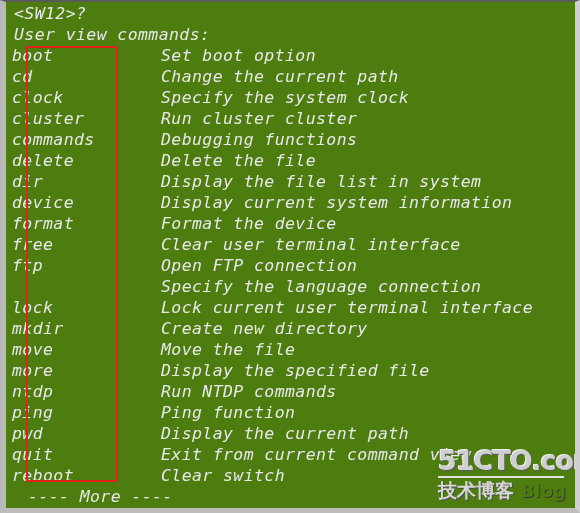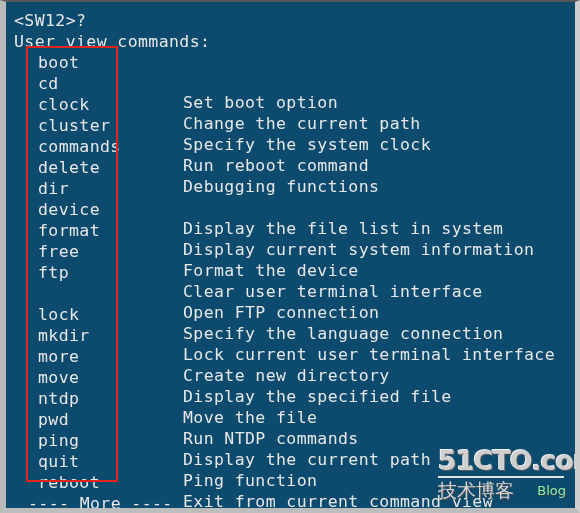--- a/index.html
+++ b/index.html
@@ -27,23 +27,24 @@
     border-bottom: 5px solid #bdbdbd;
     overflow: hidden;
   }
 
   #terminal-screen {
     position: absolute;
     left: 0;
     top: 0;
     right: 0;
     bottom: 0;
-    background: #0c4a6e;
-    padding: 8px 0 0 6px;
+    background: #4d7c0f;
+    padding: 1px 0 0 6px;
     box-sizing: border-box;
+    font-style: italic;
   }
 
   
   .term-line {
     height: 21px;
     line-height: 21px;
     font-size: 16.5px;
     color: #e8e8e8;
     white-space: pre;
     letter-spacing: 0.4px;
@@ -60,30 +61,29 @@
     height: 21px;
     line-height: 21px;
     position: relative;
     white-space: pre;
     font-size: 16.5px;
     color: #e8e8e8;
     letter-spacing: 0.4px;
   }
   .cmd-name {
     position: absolute;
-    left: 26px;
+    left: 0;
     top: 0;
     white-space: pre;
   }
   .cmd-desc {
     position: absolute;
-    left: 171px;
-    top: 0;
-    white-space: pre;
-    margin-top: 40px;
+    left: 149px;
+    top: 0;
+    white-space: pre;
   }
 
   .more-line {
     height: 21px;
     line-height: 21px;
     font-size: 16.5px;
     color: #e8e8e8;
     white-space: pre;
     letter-spacing: 0.4px;
     position: relative;
@@ -135,66 +135,66 @@
     width: 126px;
   }
   #watermark .wm-sub-row {
     display: flex;
     align-items: flex-end;
     justify-content: space-between;
     white-space: nowrap;
   }
   #watermark .wm-cn {
     font-family: "DejaVu Sans", "Liberation Sans", sans-serif;
-    font-weight: normal;
+    font-weight: bold;
     font-size: 19px;
     line-height: 20px;
     color: #d6d6d6;
     letter-spacing: 0px;
     text-shadow: 1px 1px 0 #4f4f4f;
   }
   #watermark .wm-blog {
     font-family: "DejaVu Sans", "Liberation Sans", sans-serif;
-    font-weight: normal;
-    font-size: 13px;
+    font-weight: bold;
+    font-size: 18px;
     line-height: 16px;
-    color: #86efac;
+    color: #4d7c0f;
     text-shadow: 1px 1px 0 #3a3a3a;
     padding-bottom: 1px;
   }
 </style>
 </head>
 <body>
 
 <div id="terminal-window">
   <div id="terminal-screen">
 
     <div class="term-line prompt-line">&lt;SW12&gt;?</div>
     <div class="term-line prompt-line">User view commands:</div>
 
     <div id="command-list">
         <div class="cmd-row"><span class="cmd-name">boot</span><span class="cmd-desc">Set boot option</span></div>
         <div class="cmd-row"><span class="cmd-name">cd</span><span class="cmd-desc">Change the current path</span></div>
         <div class="cmd-row"><span class="cmd-name">clock</span><span class="cmd-desc">Specify the system clock</span></div>
-        <div class="cmd-row"><span class="cmd-name">cluster</span><span class="cmd-desc">Run reboot command</span></div>
+        <div class="cmd-row"><span class="cmd-name">cluster</span><span class="cmd-desc">Run cluster cluster</span></div>
         <div class="cmd-row"><span class="cmd-name">commands</span><span class="cmd-desc">Debugging functions</span></div>
-        <div class="cmd-row"><span class="cmd-name">delete</span></div>
+        <div class="cmd-row"><span class="cmd-name">delete</span><span class="cmd-desc">Delete the file</span></div>
         <div class="cmd-row"><span class="cmd-name">dir</span><span class="cmd-desc">Display the file list in system</span></div>
         <div class="cmd-row"><span class="cmd-name">device</span><span class="cmd-desc">Display current system information</span></div>
         <div class="cmd-row"><span class="cmd-name">format</span><span class="cmd-desc">Format the device</span></div>
         <div class="cmd-row"><span class="cmd-name">free</span><span class="cmd-desc">Clear user terminal interface</span></div>
         <div class="cmd-row"><span class="cmd-name">ftp</span><span class="cmd-desc">Open FTP connection</span></div>
         <div class="cmd-row"><span class="cmd-desc">Specify the language connection</span></div>
         <div class="cmd-row"><span class="cmd-name">lock</span><span class="cmd-desc">Lock current user terminal interface</span></div>
         <div class="cmd-row"><span class="cmd-name">mkdir</span><span class="cmd-desc">Create new directory</span></div>
+        <div class="cmd-row"><span class="cmd-name">move</span><span class="cmd-desc">Move the file</span></div>
         <div class="cmd-row"><span class="cmd-name">more</span><span class="cmd-desc">Display the specified file</span></div>
-        <div class="cmd-row"><span class="cmd-name">move</span><span class="cmd-desc">Move the file</span></div>
         <div class="cmd-row"><span class="cmd-name">ntdp</span><span class="cmd-desc">Run NTDP commands</span></div>
+        <div class="cmd-row"><span class="cmd-name">ping</span><span class="cmd-desc">Ping function</span></div>
         <div class="cmd-row"><span class="cmd-name">pwd</span><span class="cmd-desc">Display the current path</span></div>
-        <div class="cmd-row"><span class="cmd-name">ping</span><span class="cmd-desc">Ping function</span></div>
         <div class="cmd-row"><span class="cmd-name">quit</span><span class="cmd-desc">Exit from current command view</span></div>
         <div class="cmd-row"><span class="cmd-name">reboot</span><span class="cmd-desc">Clear switch</span></div>
       </div>
 
     <div class="more-line">
       <span class="more-inner">---- More ----</span>
     </div>
 
   </div>
 

